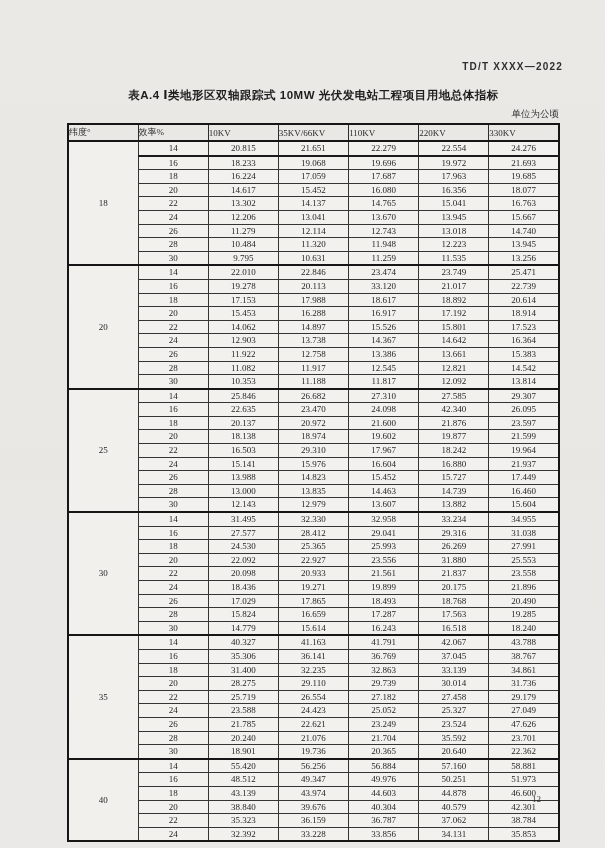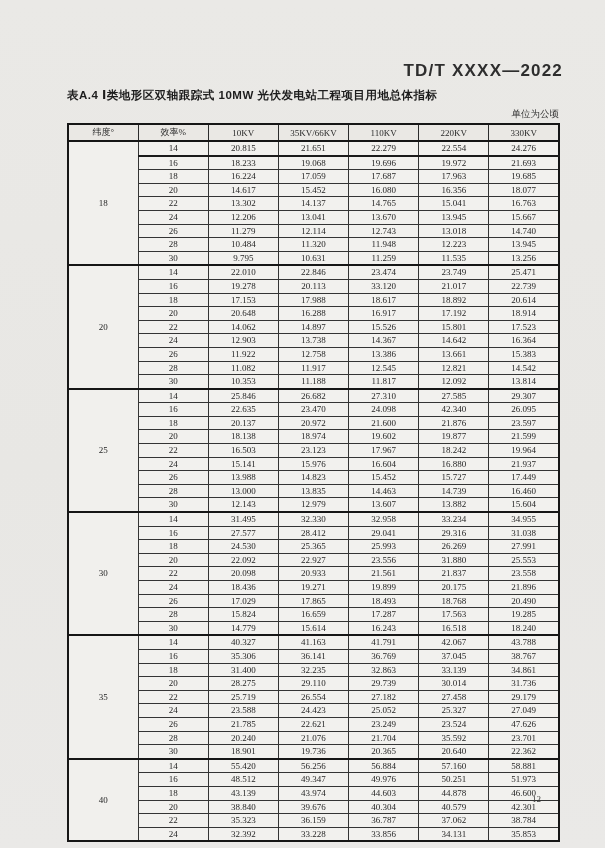--- a/index.html
+++ b/index.html
@@ -11,45 +11,46 @@
     position:relative;
     overflow:hidden;
   }
   .page{
     position:absolute;inset:0;
     background:linear-gradient(180deg,#eae9e6 0%,#e8e7e4 55%,#eae9e7 100%);
   }
   .doc-code{
     position:absolute;top:61px;right:42px;
     font-family:"Liberation Sans","DejaVu Sans",sans-serif;
-    font-size:17px;letter-spacing:1.2px;color:#2e2e2e;font-weight:600;
+    font-size:10px;letter-spacing:1.2px;color:#2e2e2e;font-weight:600;
   }
   .title{
     position:absolute;top:88px;left:67px;width:493px;
+    text-align:center;
     font-family:"Liberation Sans","DejaVu Sans",sans-serif;
     font-weight:bold;font-size:11.5px;color:#1d1d1d;letter-spacing:0.5px;
   }
   .unit-note{
     position:absolute;top:108px;right:46px;
     font-size:9.5px;color:#333;text-align:center;
   }
   table.ind-table{
     position:absolute;top:123px;left:67px;width:493px;
     border-collapse:collapse;table-layout:fixed;
     background:#f2f1ee;
     border:2.5px solid #161616;
     font-size:9px;color:#262626;
   }
   .ind-table th{
     height:15px;padding:0;
     border:1px solid #2c2c2c;
     border-bottom:2px solid #161616;
     background:#eae8e4;
     font-weight:normal;font-size:9px;color:#2a2a2a;
-    text-align:center;vertical-align:middle;
+    text-align:left;vertical-align:middle;
   }
   .ind-table td{
     height:12.6px;padding:0;
     border:1px solid #343434;
     text-align:center;vertical-align:middle;
     line-height:12.6px;
     background:#f2f1ee;
   }
   .ind-table td.lat-cell{background:#f1f0ed;}
   .ind-table tr.block-start td{border-top:2px solid #161616;}
@@ -182,21 +183,21 @@
         <tr>
           <td class="eff-cell thin-follow">18</td>
           <td class="thin-follow">17.153</td>
           <td class="thin-follow">17.988</td>
           <td class="thin-follow">18.617</td>
           <td class="thin-follow">18.892</td>
           <td class="thin-follow">20.614</td>
         </tr>
         <tr>
           <td class="eff-cell thin-follow">20</td>
-          <td class="thin-follow">20.648</td>
+          <td class="thin-follow">15.453</td>
           <td class="thin-follow">16.288</td>
           <td class="thin-follow">16.917</td>
           <td class="thin-follow">17.192</td>
           <td class="thin-follow">18.914</td>
         </tr>
         <tr>
           <td class="eff-cell thin-follow">22</td>
           <td class="thin-follow">14.062</td>
           <td class="thin-follow">14.897</td>
           <td class="thin-follow">15.526</td>
@@ -264,21 +265,21 @@
           <td class="eff-cell thin-follow">20</td>
           <td class="thin-follow">18.138</td>
           <td class="thin-follow">18.974</td>
           <td class="thin-follow">19.602</td>
           <td class="thin-follow">19.877</td>
           <td class="thin-follow">21.599</td>
         </tr>
         <tr>
           <td class="eff-cell thin-follow">22</td>
           <td class="thin-follow">16.503</td>
-          <td class="thin-follow">23.123</td>
+          <td class="thin-follow">29.310</td>
           <td class="thin-follow">17.967</td>
           <td class="thin-follow">18.242</td>
           <td class="thin-follow">19.964</td>
         </tr>
         <tr>
           <td class="eff-cell thin-follow">24</td>
           <td class="thin-follow">15.141</td>
           <td class="thin-follow">15.976</td>
           <td class="thin-follow">16.604</td>
           <td class="thin-follow">16.880</td>

